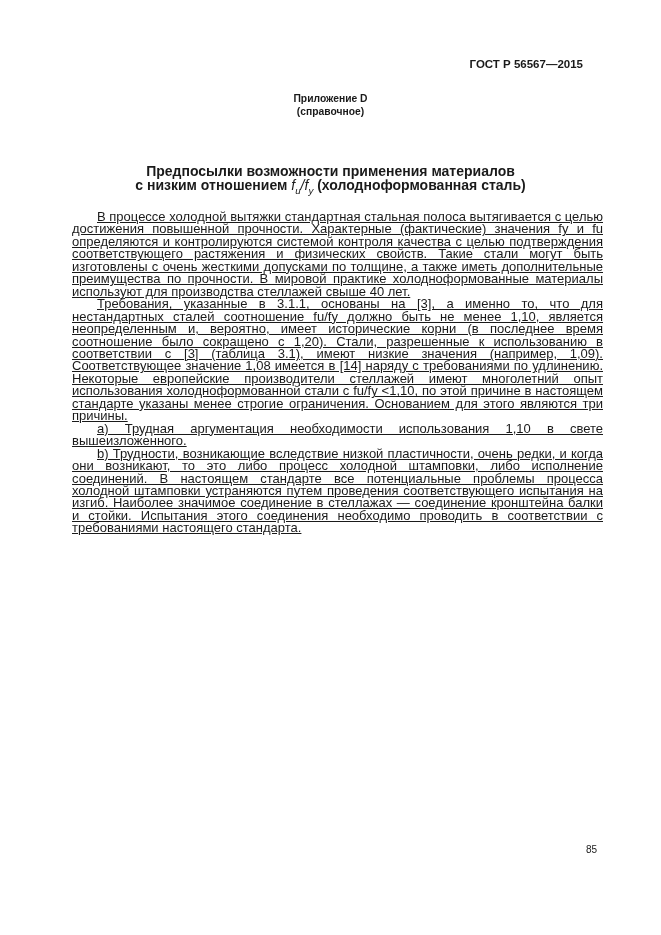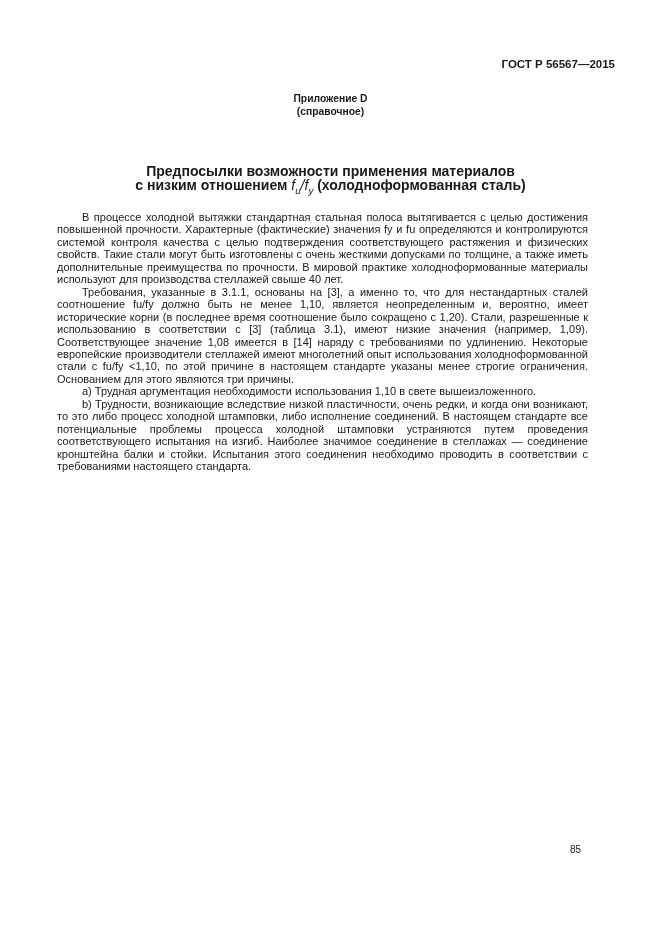--- a/index.html
+++ b/index.html
@@ -1,24 +1,24 @@
 <!DOCTYPE html>
 <html><head>
 <meta charset="utf-8">
 <style>
   html, body { margin:0; padding:0; background:#fff; }
   body { width:661px; height:935px; position:relative; overflow:hidden;
          font-family:"Liberation Sans", sans-serif; color:#1a1a1a; }
-  .hdr { position:absolute; top:58px; right:46px; font-size:11.5px; font-weight:bold; }
+  .hdr { position:absolute; top:58px; right:78px; font-size:11.5px; font-weight:bold; }
   .center { position:absolute; left:0; width:661px; text-align:center; font-weight:bold; }
   .app { top:92px; font-size:10.3px; line-height:13px;text-align:center; }
   .title { top:165px; font-size:14px; line-height:13.5px; }
-  .body { position:absolute; left:57px; width:531px; top:211px; font-size:11px; line-height:12.45px; text-align:justify; }
+  .body { position:absolute; left:72px; width:531px; top:211px; font-size:13px; line-height:12.45px; text-align:justify;text-decoration:underline; }
   .body p { margin:0; text-indent:25px; }
-  .pnum { position:absolute; left:570px; top:844px; font-size:10px; }
+  .pnum { position:absolute; left:586px; top:844px; font-size:10px; }
   i sub { font-size:70%; }
 </style>
 </head>
 <body>
 
 <div class="hdr">ГОСТ Р 56567—2015</div>
 
 <div class="center app">
   <div>Приложение D</div>
   <div>(справочное)</div>

